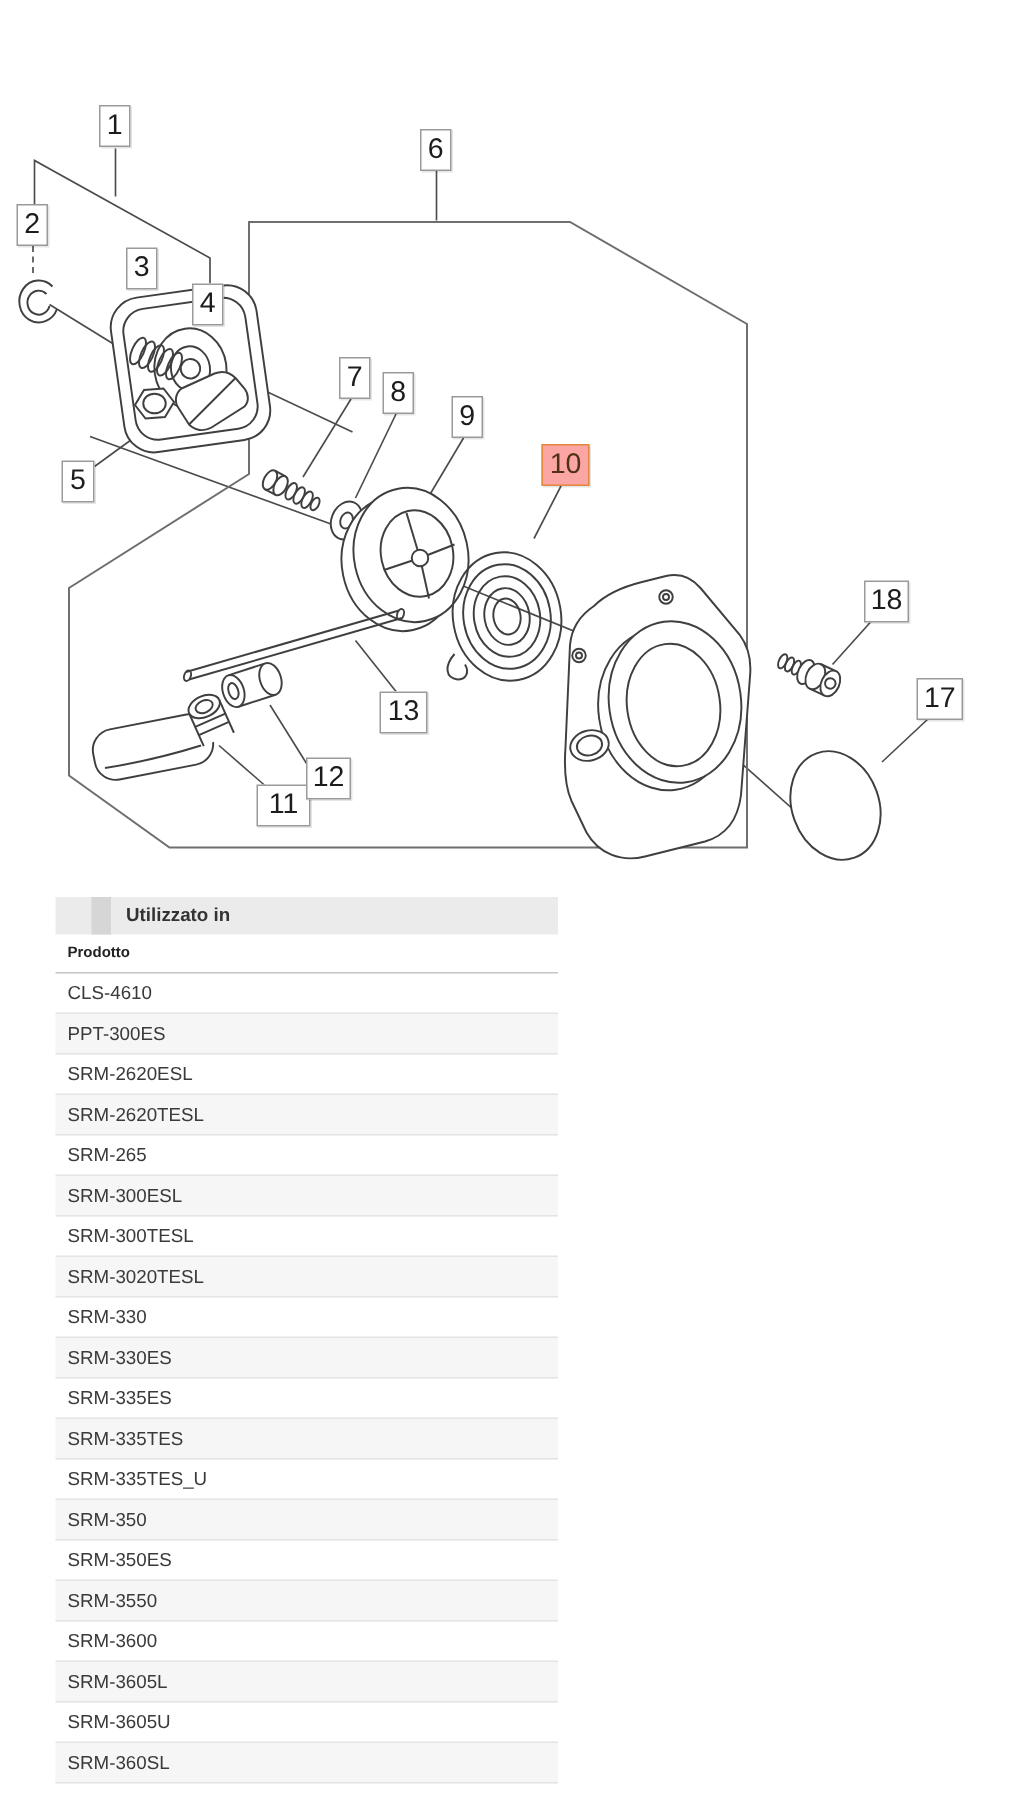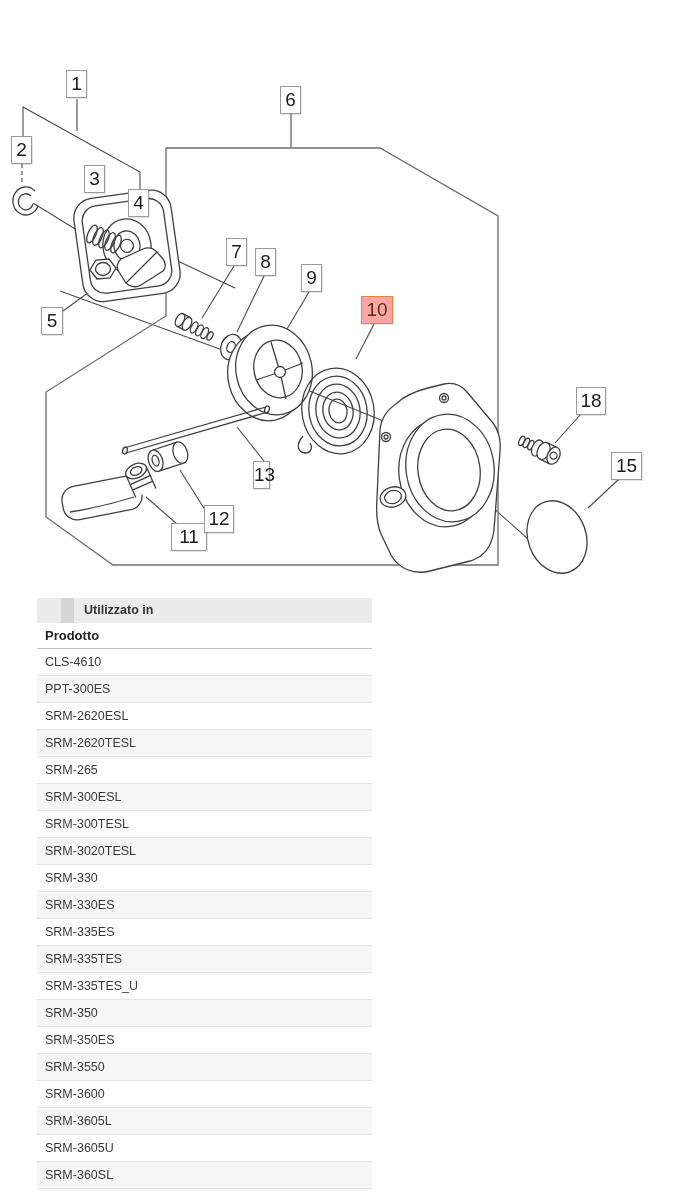--- a/index.html
+++ b/index.html
@@ -13,21 +13,21 @@
     font-size:19px;line-height:26px;text-align:center;color:#1c1c1c;
     font-family:"Liberation Sans",sans-serif;cursor:pointer;
   }
   .callout.hl{background:#fca5a5;border-color:#e2873d;color:#4f3214;}
   
   #usedin{position:absolute;left:37px;top:598px;width:335px;}
   .ui-headerbar{display:flex;align-items:stretch;height:25px;background:#ebebeb;padding-left:24px;}
   .ui-accent{width:13px;background:#d6d6d6;}
   .ui-headerbar span{font-size:12.5px;font-weight:bold;color:#333;line-height:25px;padding-left:10px;}
   table{border-collapse:collapse;width:335px;table-layout:fixed;}
-  th{height:25px;text-align:left;font-size:13px;color:#222;padding:0 0 0 8px;
+  th{height:25px;text-align:left;font-size:10px;color:#222;padding:0 0 0 8px;
      border-bottom:1px solid #c4c4c4;font-weight:bold;}
   td{height:26px;font-size:12.5px;color:#3a3a3a;padding:0 0 0 8px;
      border-bottom:1px solid #e4e4e4;}
   tbody tr:nth-child(even) td{background:#f6f6f6;}
   tbody tr{cursor:pointer;}
 </style>
 </head>
 <body>
 
 <div id="diagram">
@@ -191,23 +191,23 @@
   <div class="callout" style="left:84px;top:165px;width:21px">3</div>
   <div class="callout" style="left:128px;top:189px;width:21px">4</div>
   <div class="callout" style="left:41px;top:307px;width:22px">5</div>
   <div class="callout" style="left:280px;top:86px;width:21px">6</div>
   <div class="callout" style="left:226px;top:238px;width:21px">7</div>
   <div class="callout" style="left:255px;top:248px;width:21px">8</div>
   <div class="callout" style="left:301px;top:264px;width:21px">9</div>
   <div class="callout hl" style="left:361px;top:296px;width:32px">10</div>
   <div class="callout" style="left:171px;top:523px;width:36px">11</div>
   <div class="callout" style="left:204px;top:505px;width:30px">12</div>
-  <div class="callout" style="left:253px;top:461px;width:17px">13</div>
+  <div class="callout" style="left:253px;top:461px;width:32px">13</div>
   <div class="callout" style="left:576px;top:387px;width:30px">18</div>
-  <div class="callout" style="left:611px;top:452px;width:31px">15</div>
+  <div class="callout" style="left:611px;top:452px;width:31px">17</div>
 </div>
 
 <div id="usedin">
   <div class="ui-headerbar">
     <div class="ui-accent"></div>
     <span>Utilizzato in</span>
   </div>
   <table>
     <thead>
       <tr>

